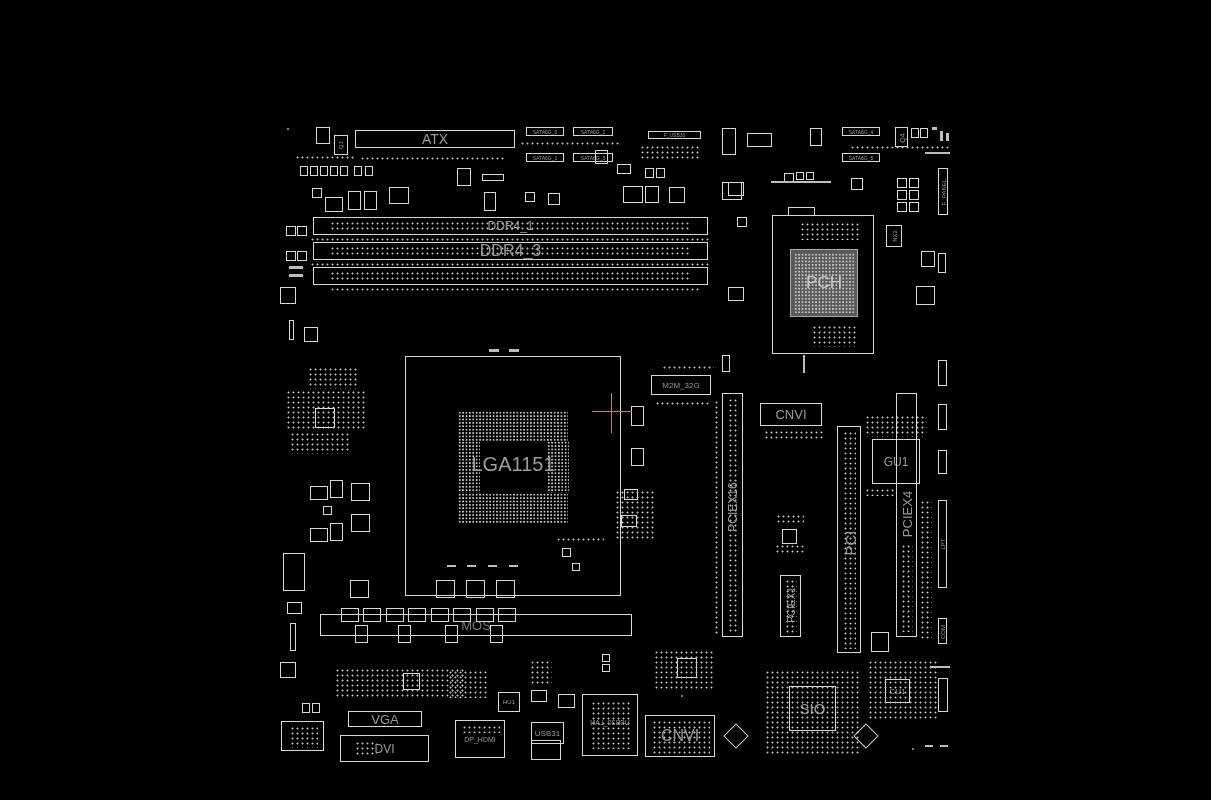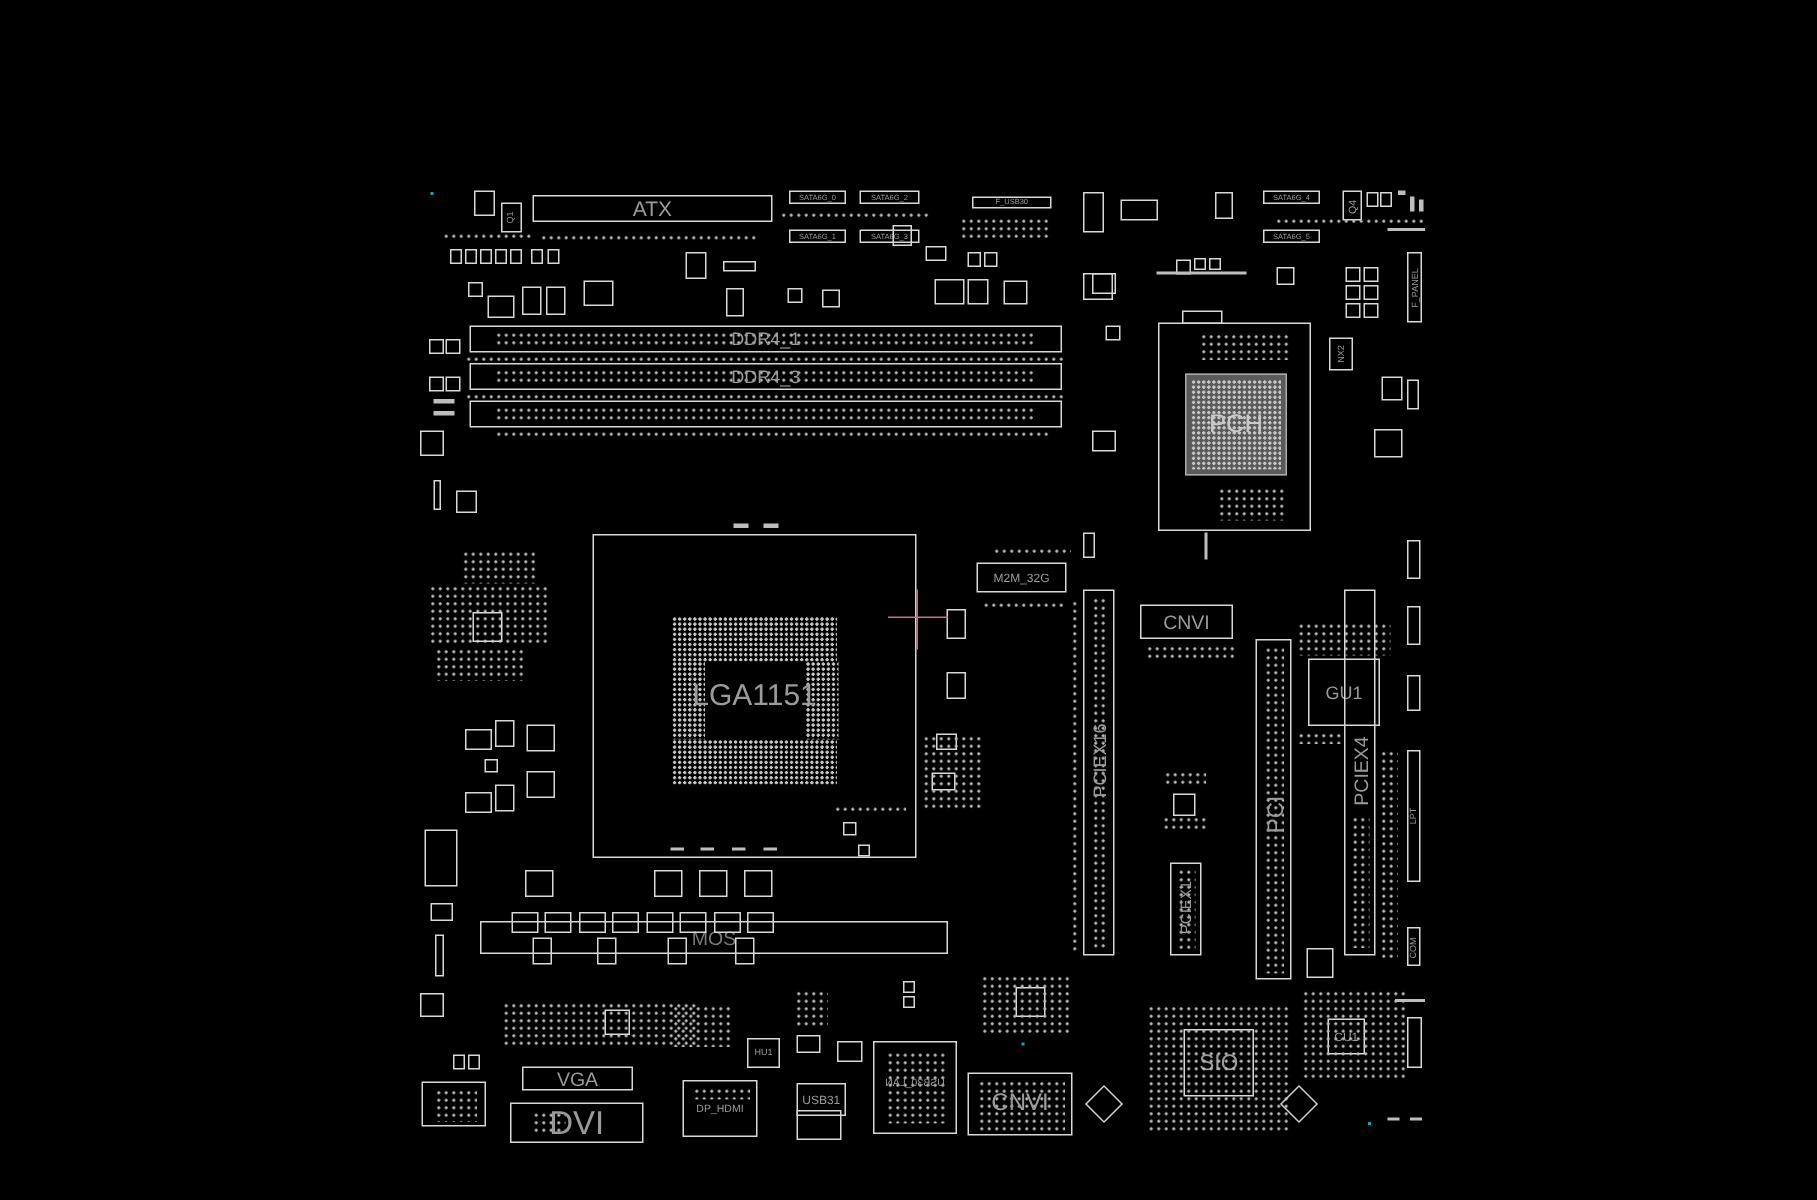--- a/index.html
+++ b/index.html
@@ -98,21 +98,21 @@
   <div class="c" style="left:806px;top:172px;width:8px;height:8px"></div>
   <div class="pad" style="left:771px;top:181px;width:60px;height:2px"></div>
   <div class="c" style="left:851px;top:178px;width:12px;height:12px"></div>
 
   <div class="c" style="left:313px;top:217px;width:395px;height:18px">
     <div class="dotrow" style="left:16px;top:3px;width:360px;height:11px"></div>
     <div class="lbl" style="left:0;top:0;width:100%;height:100%;font-size:12px">DDR4_1</div>
   </div>
   <div class="c" style="left:313px;top:242px;width:395px;height:18px">
     <div class="dotrow" style="left:16px;top:3px;width:360px;height:11px"></div>
-    <div class="lbl" style="left:0;top:0;width:100%;height:100%;font-size:12px">DDR4_3</div>
+    <div class="lbl" style="left:0;top:0;width:100%;height:100%;font-size:16px">DDR4_3</div>
   </div>
   <div class="c" style="left:313px;top:267px;width:395px;height:18px">
     <div class="dotrow" style="left:16px;top:3px;width:360px;height:11px"></div>
   </div>
   <div class="dotrow" style="left:310px;top:237px;width:400px;height:4px"></div>
   <div class="dotrow" style="left:310px;top:262px;width:400px;height:4px"></div>
   <div class="dotrow" style="left:330px;top:287px;width:370px;height:4px"></div>
 
   <div class="c" style="left:286px;top:226px;width:10px;height:10px"></div>
   <div class="c" style="left:297px;top:226px;width:10px;height:10px"></div>
@@ -172,21 +172,21 @@
   <div class="c" style="left:330px;top:480px;width:13px;height:18px"></div>
   <div class="c" style="left:351px;top:483px;width:19px;height:18px"></div>
   <div class="c" style="left:351px;top:514px;width:19px;height:18px"></div>
   <div class="c" style="left:310px;top:528px;width:18px;height:14px"></div>
   <div class="c" style="left:330px;top:523px;width:13px;height:18px"></div>
   <div class="c" style="left:323px;top:506px;width:9px;height:9px"></div>
   <div class="c" style="left:283px;top:553px;width:22px;height:38px"></div>
   <div class="c" style="left:287px;top:602px;width:15px;height:12px"></div>
   <div class="c" style="left:290px;top:623px;width:6px;height:28px"></div>
 
-  <div class="c" style="left:395px;top:356px;width:216px;height:216px">
+  <div class="c" style="left:405px;top:356px;width:216px;height:240px">
     <div class="bga" style="left:52px;top:54px;width:110px;height:30px"></div>
     <div class="bga" style="left:52px;top:84px;width:22px;height:52px"></div>
     <div class="bga" style="left:141px;top:84px;width:22px;height:52px"></div>
     <div class="bga" style="left:52px;top:136px;width:110px;height:30px"></div>
     <div class="lbl" style="left:0;top:95px;width:100%;height:25px;font-size:20px;color:#9b9b9b">LGA1151</div>
   </div>
   <div class="pad" style="left:489px;top:349px;width:10px;height:3px"></div>
   <div class="pad" style="left:509px;top:349px;width:10px;height:3px"></div>
   <div class="pad" style="left:447px;top:565px;width:9px;height:2px"></div>
   <div class="pad" style="left:467px;top:565px;width:9px;height:2px"></div>
@@ -276,21 +276,21 @@
   </div>
   <div class="c" style="left:302px;top:703px;width:8px;height:10px"></div>
   <div class="c" style="left:312px;top:703px;width:8px;height:10px"></div>
   <div class="dotrow" style="left:335px;top:668px;width:130px;height:30px"></div>
   <div class="c" style="left:403px;top:673px;width:17px;height:17px"></div>
   <div class="c" style="left:348px;top:711px;width:74px;height:16px">
       <div class="lbl" style="left:0;top:0;width:100%;height:100%;font-size:13px">VGA</div>
     </div>
   <div class="c" style="left:340px;top:735px;width:89px;height:27px">
     <div class="dotrow" style="left:14px;top:5px;width:22px;height:16px"></div>
-    <div class="lbl" style="left:0;top:0;width:100%;height:100%;font-size:22px">DVI</div>
+    <div class="lbl" style="left:0;top:0;width:100%;height:100%;font-size:12px">DVI</div>
   </div>
   <div class="dotrow" style="left:448px;top:670px;width:40px;height:28px"></div>
   <div class="c" style="left:455px;top:720px;width:50px;height:38px">
     <div class="dotrow" style="left:6px;top:4px;width:38px;height:8px"></div>
     <div class="lbl" style="left:0;top:0;width:100%;height:100%;font-size:7px">DP_HDMI</div>
   </div>
   <div class="c" style="left:498px;top:692px;width:22px;height:20px">
       <div class="lbl" style="left:0;top:0;width:100%;height:100%;font-size:6px">HU1</div>
     </div>
   <div class="c" style="left:531px;top:722px;width:33px;height:22px">

